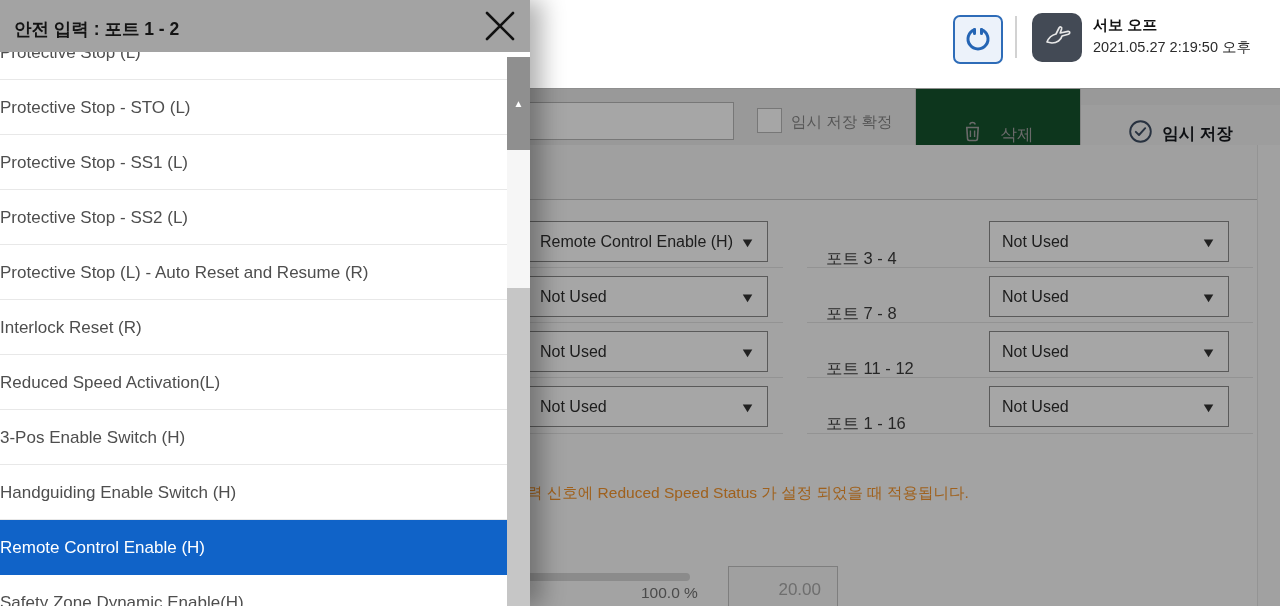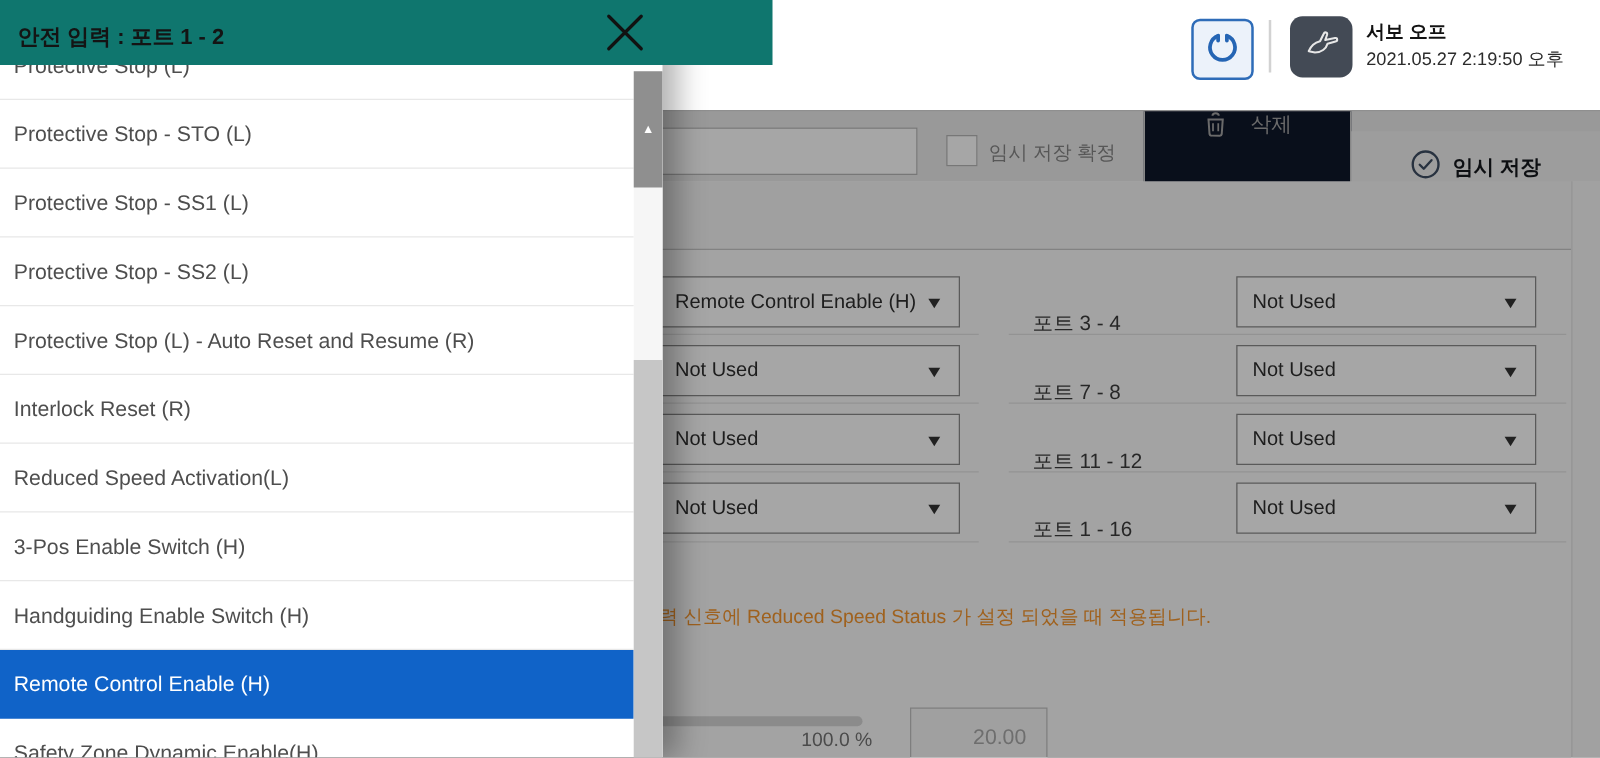--- a/index.html
+++ b/index.html
@@ -15,23 +15,23 @@
   .hand-btn{position:absolute;left:1018px;top:13px;width:50px;height:49px;border-radius:10px;
             background:#434a55;display:flex;align-items:center;justify-content:center;}
   .status-title{position:absolute;left:1079px;top:16px;font-size:15px;font-weight:bold;color:#121212;}
   .status-time{position:absolute;left:1079px;top:38px;font-size:14.5px;color:#2b2b2b;}
 
   .toolbar{position:absolute;left:0;top:88px;width:1280px;height:57px;background:#ececec;border-top:1px solid #dcdcdc;box-sizing:border-box;}
   .tb-input{position:absolute;left:500px;top:13px;width:234px;height:38px;box-sizing:border-box;
             border:1px solid #b7b7b7;background:#fff;outline:none;font:15px "Liberation Sans",sans-serif;padding:0 8px;}
   .tb-check{position:absolute;left:757px;top:19px;width:25px;height:25px;box-sizing:border-box;border:1px solid #b7b7b7;background:#fff;}
   .tb-check-label{position:absolute;left:791px;top:23px;font-size:15.5px;color:#868686;}
-  .tb-sec-del{position:absolute;left:915px;top:0;width:166px;height:57px;background:#0f172a;
+  .tb-sec-del{position:absolute;left:915px;top:0;width:166px;height:57px;background:#14532d;
               border-left:1px solid #cfcfcf;border-right:1px solid #cfcfcf;box-sizing:border-box;
-              display:flex;align-items:flex-start;justify-content:center;gap:19px;color:#a4a4a4;font-size:16.5px;}
+              display:flex;align-items:flex-end;justify-content:center;gap:19px;color:#a4a4a4;font-size:16.5px;}
   .tb-sec-save{position:absolute;left:1081px;top:0;width:199px;height:57px;background:#f1f1f1;
                display:flex;align-items:center;justify-content:center;gap:9px;color:#15181d;font-size:16.5px;font-weight:bold;margin-top:16px;}
 
   .tabsrow{position:absolute;left:0;top:145px;width:1280px;height:55px;background:#f6f6f6;border-bottom:1px solid #c8c8c8;box-sizing:border-box;}
   .tab-input-label{position:absolute;left:549px;top:164px;font-size:16.5px;font-weight:bold;color:#1063c8;}
   .tab-underline{position:absolute;left:500px;top:195px;width:297px;height:5px;background:#1063c8;}
   .tab-divider{position:absolute;left:797px;top:162px;width:1px;height:33px;background:#c9c9c9;}
   .tab-output{position:absolute;left:797px;top:164px;width:459px;text-align:center;font-size:16.5px;color:#949494;}
 
   .content{position:absolute;left:0;top:200px;width:1280px;height:406px;background:#fafafa;}
@@ -51,25 +51,25 @@
   .slider-label{position:absolute;left:641px;top:584px;font-size:15.5px;color:#737373;}
   .speed-box{position:absolute;left:728px;top:566px;width:110px;height:48px;box-sizing:border-box;border:1px solid #c2c2c2;
              background:#f6f6f6;font-size:17px;color:#a9a9a9;text-align:right;line-height:45px;padding-right:16px;}
 
   
   .dim{position:absolute;left:0;top:88px;width:1280px;height:518px;background:rgba(0,0,0,0.35);z-index:5;}
 
   
   .modal{position:absolute;left:0;top:0;width:530px;height:606px;background:#fff;z-index:10;
          box-shadow:12px 0 22px rgba(0,0,0,0.30);}
-  .m-row{position:absolute;left:0;right:23px;height:55px;line-height:55px;padding-left:11px;
+  .m-row{position:absolute;left:0;right:23px;height:55px;line-height:55px;
          font-size:17px;color:#4e4e4e;border-bottom:1px solid #e8e8e8;box-sizing:border-box;
          white-space:nowrap;overflow:hidden;z-index:1;}
   .m-row.sel{background:#1063c8;color:#ffffff;border-bottom:none;}
-  .m-header{position:absolute;left:0;top:0;width:618px;height:52px;background:#0f766e;z-index:3;}
+  .m-header{position:absolute;left:0;top:0;width:530px;height:52px;background:#a3a3a3;z-index:3;}
   .m-title{position:absolute;left:14px;top:17px;font-size:17.5px;font-weight:bold;color:#141414;}
   .m-close{position:absolute;left:482px;top:9px;width:36px;height:36px;background:none;border:none;cursor:pointer;padding:0;}
   .m-scroll{position:absolute;left:507px;top:57px;width:23px;height:549px;background:#f6f6f6;z-index:3;}
   .m-scroll-btn{position:absolute;left:0;top:0;width:23px;height:93px;background:#8f8f8f;color:#fff;
                 text-align:center;line-height:93px;font-size:10px;}
   .m-scroll-thumb{position:absolute;left:0;top:231px;width:23px;height:318px;background:#c6c6c6;}
 </style>
 </head>
 <body>
 

